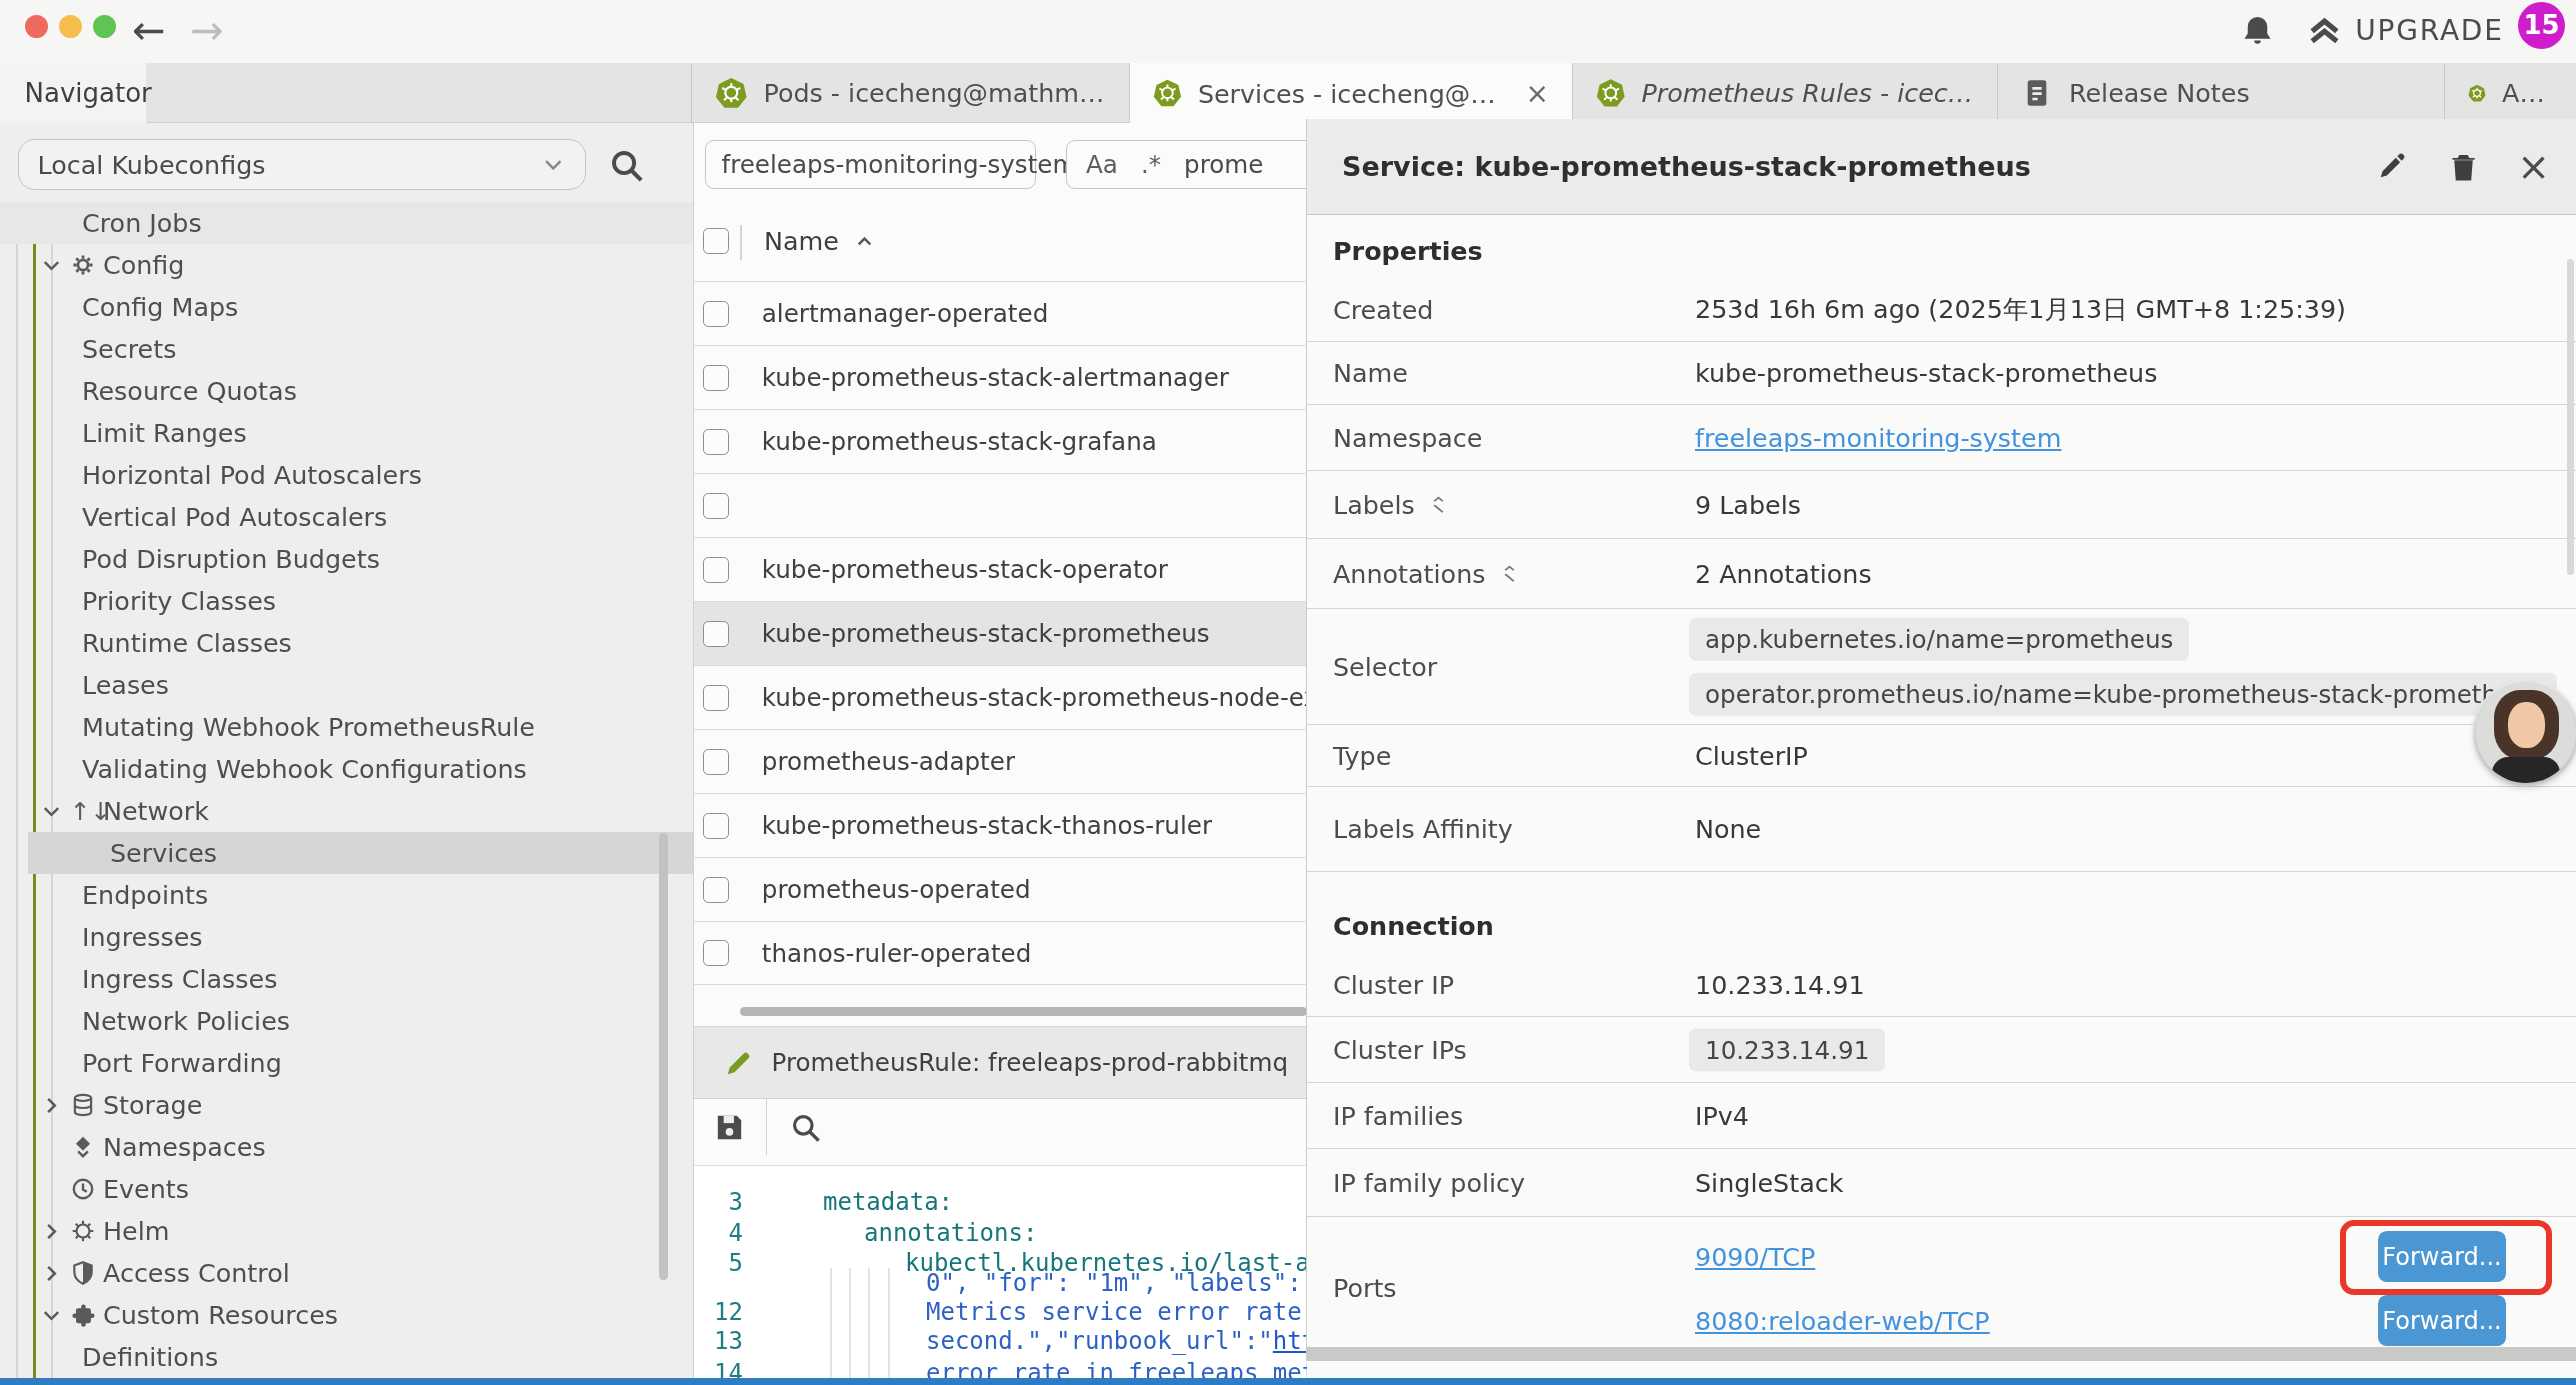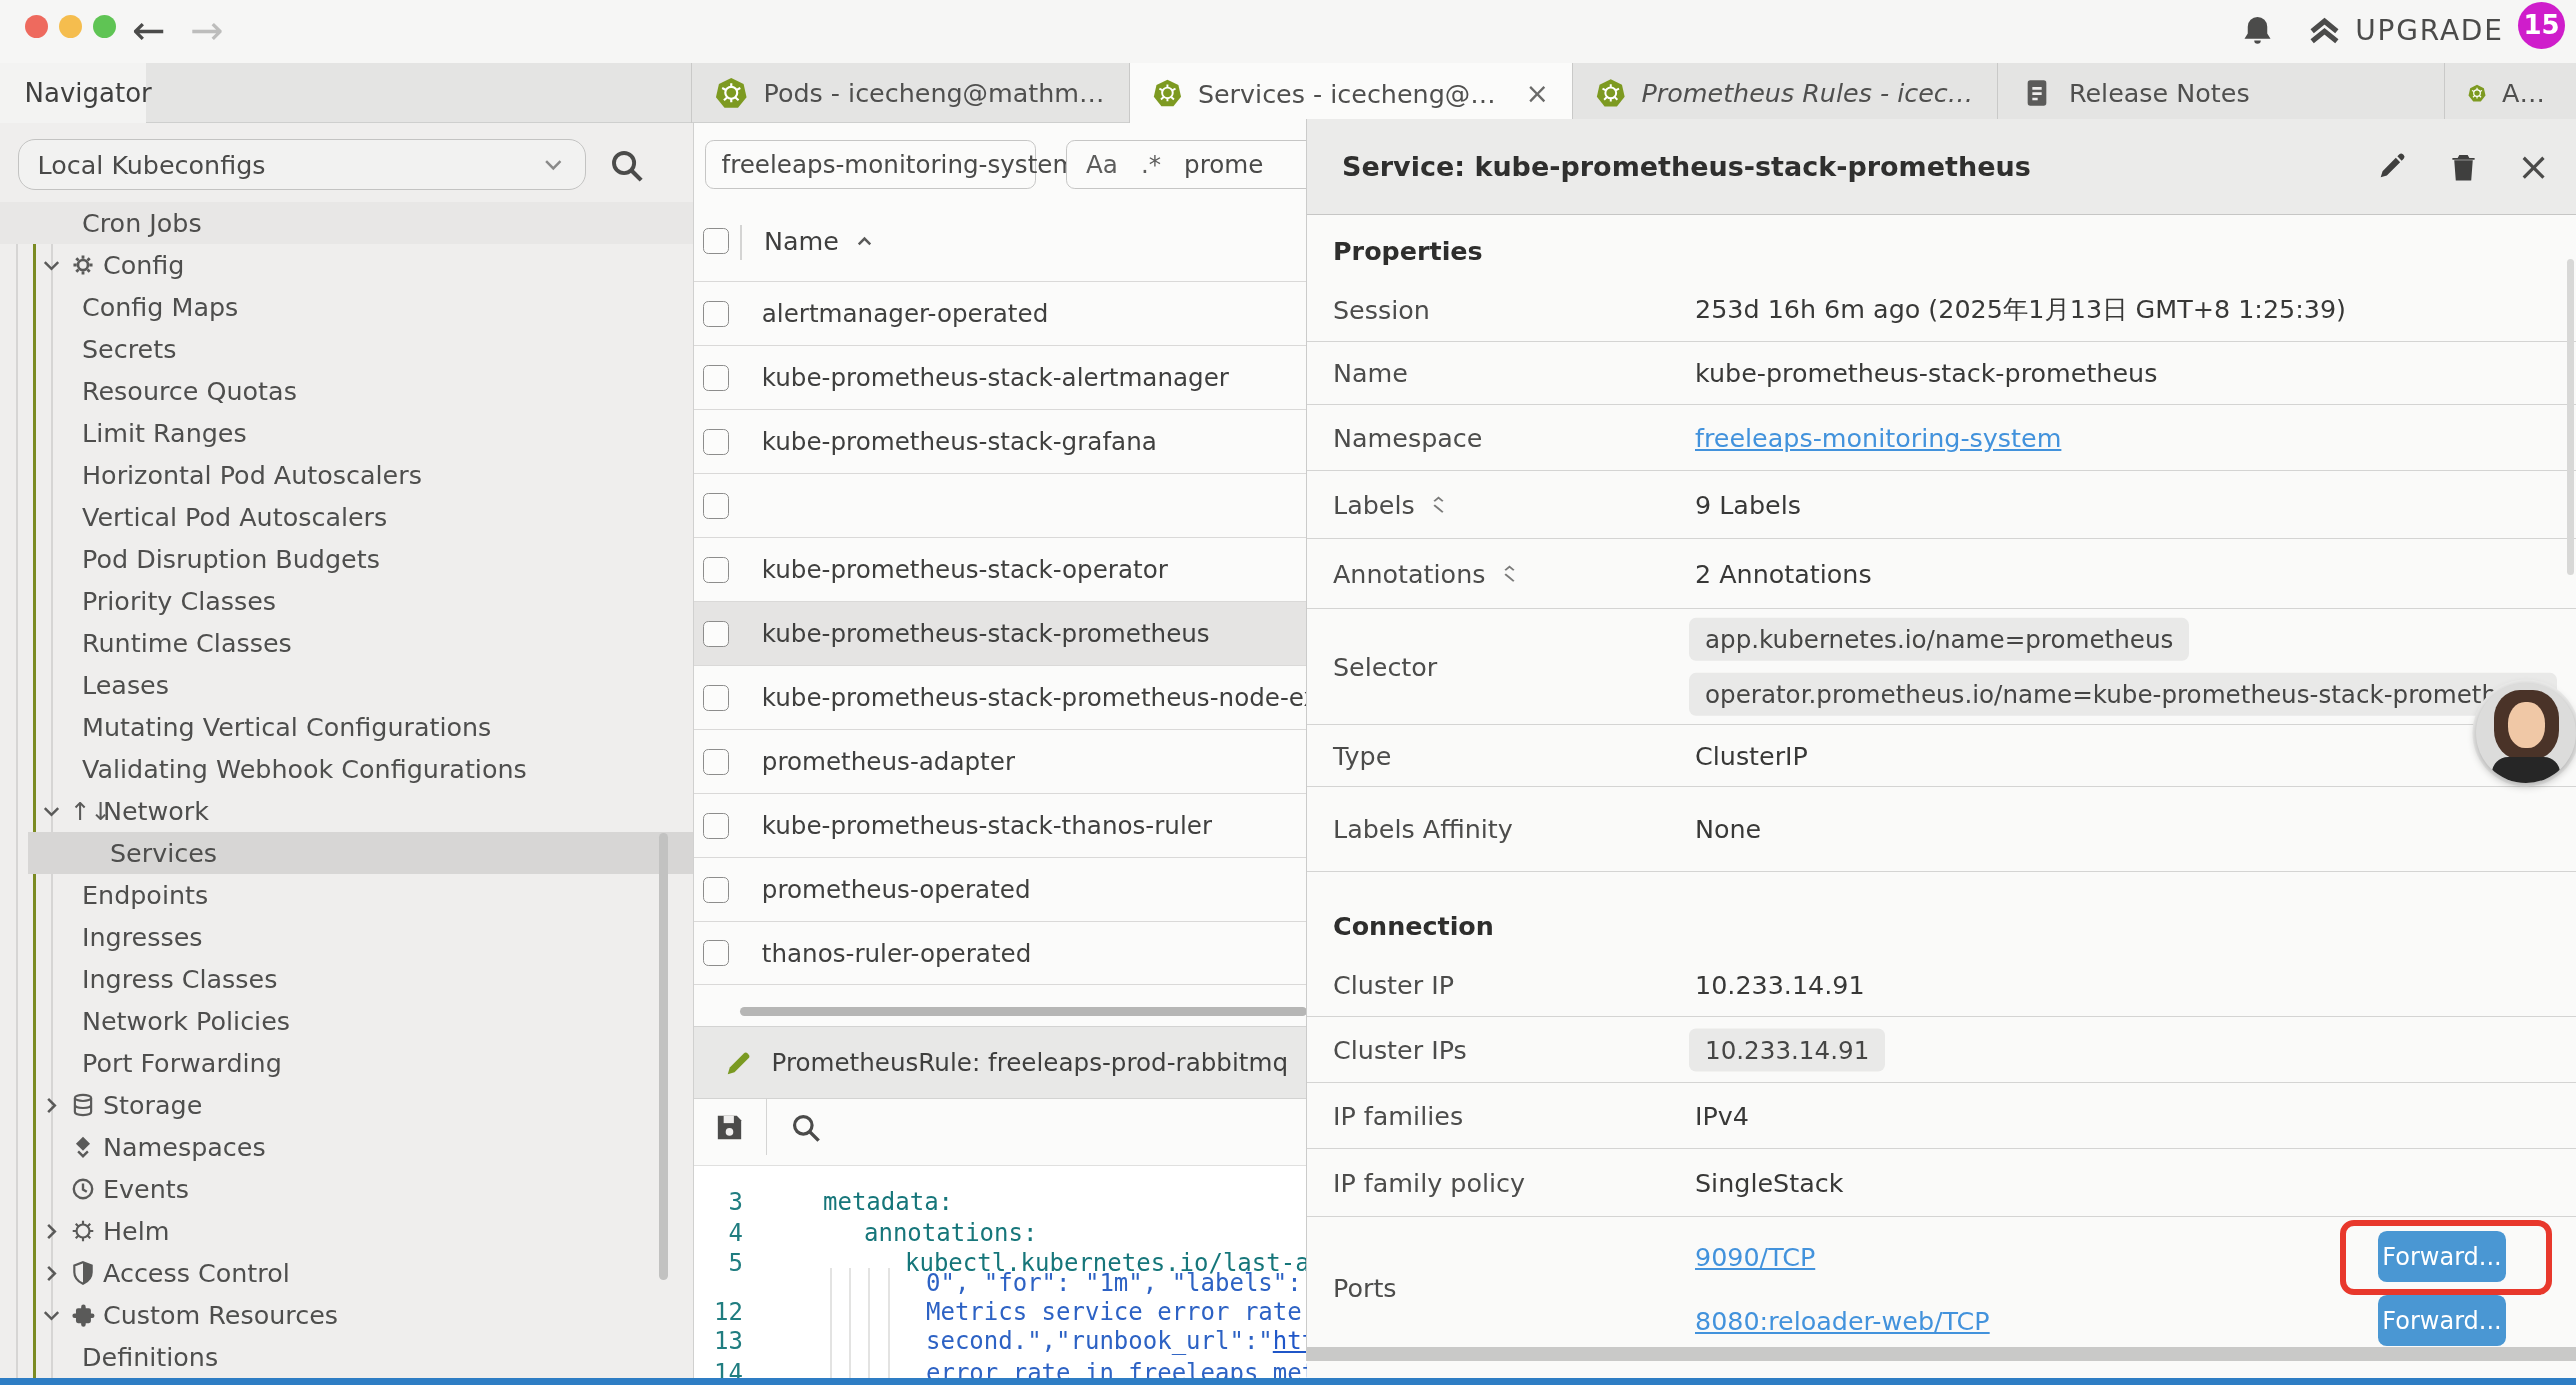--- a/index.html
+++ b/index.html
@@ -258,21 +258,21 @@
         <div class="trow">
           <span style="position:absolute;left:82px">Priority Classes</span>
         </div>
         <div class="trow">
           <span style="position:absolute;left:82px">Runtime Classes</span>
         </div>
         <div class="trow">
           <span style="position:absolute;left:82px">Leases</span>
         </div>
         <div class="trow">
-          <span style="position:absolute;left:82px">Mutating Vertical Configurations</span>
+          <span style="position:absolute;left:82px">Mutating Webhook PrometheusRule</span>
         </div>
         <div class="trow">
           <span style="position:absolute;left:82px">Validating Webhook Configurations</span>
         </div>
         <div class="trow">
           <span class="chev">
             <svg width="23" height="23" viewBox="0 0 24 24">
               <path d="M5 8.5l7 7 7-7" fill="none" stroke="#5a5a59" stroke-width="2.6"></path>
             </svg>
           </span>
@@ -511,21 +511,21 @@
       <svg width="37" height="37" viewBox="0 0 24 24">
           <path fill="#3f3f3e" d="M6 8h12l-1 13H7zM9.3 4.5h5.4l1.1 2H8.2zM4.8 6.5h14.4v1.2H4.8z"></path>
         </svg>
       <span style="font-size:39px;color:#4b4b4a;line-height:1">×</span>
     </div>
   </div>
   <div id="dbody">
       <div class="dheading">Properties</div>
       <div class="drow" style="height: 64px;">
         <div class="dlabel">
-          <span>Session</span>
+          <span>Created</span>
         </div>
         <div class="dvalue">253d 16h 6m ago (2025年1月13日 GMT+8 1:25:39)</div>
       </div>
       <div class="drow" style="height: 63px;">
         <div class="dlabel">
           <span>Name</span>
         </div>
         <div class="dvalue">kube-prometheus-stack-prometheus</div>
       </div>
       <div class="drow" style="height: 66px;">

